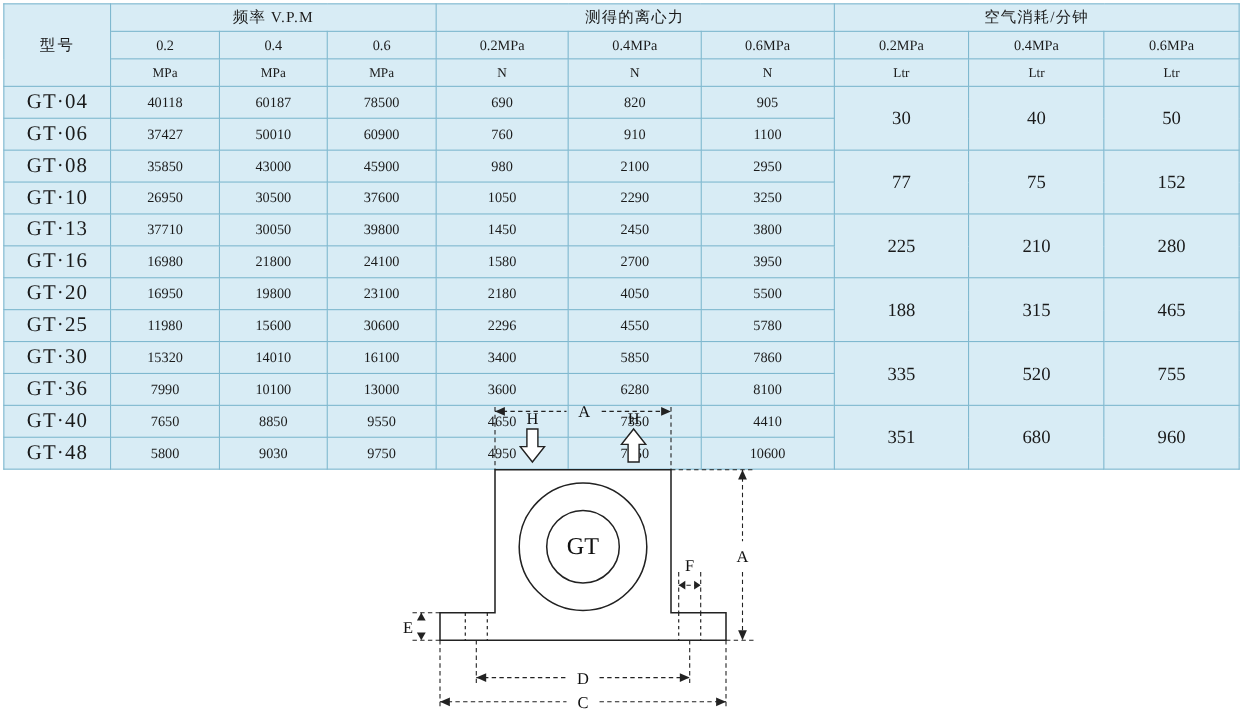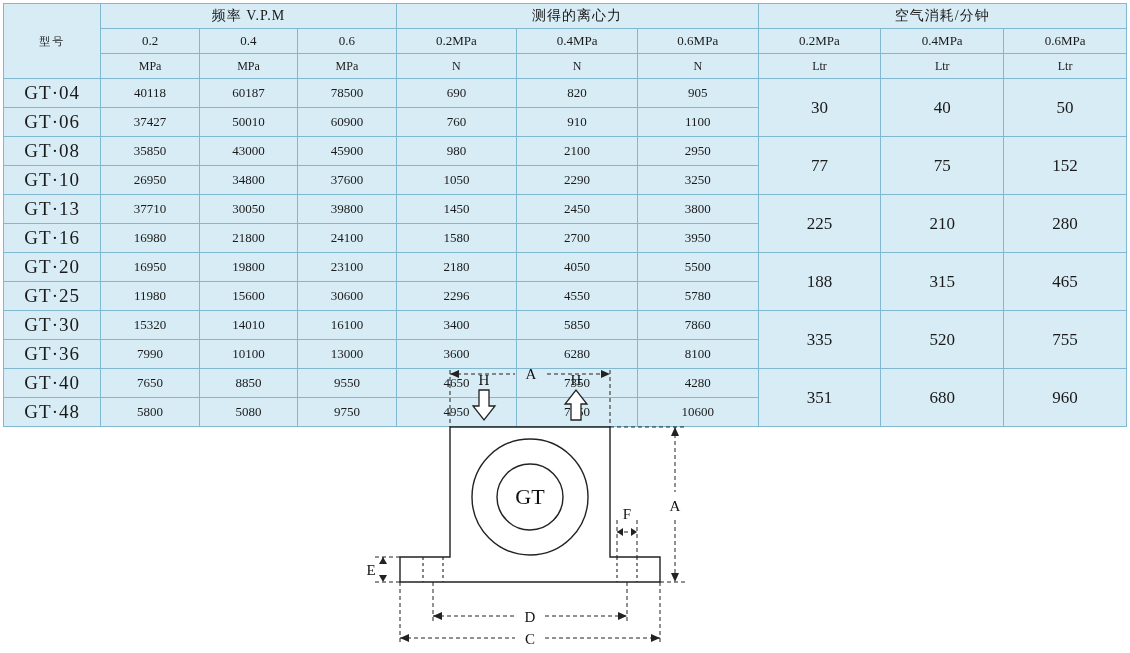--- a/index.html
+++ b/index.html
@@ -39,21 +39,21 @@
   }
   .hdr-sub {
     height: 22px;
     font-size: 13px;
   }
   .hdr-unit {
     height: 22px;
     font-size: 12px;
   }
   .model-head {
-    font-size: 11px;
+    font-size: 14px;
     letter-spacing: 2px;
   }
   td.cell {
     height: 26px;
     font-size: 13px;
   }
   td.model {
     font-size: 19px;
     letter-spacing: 1px;
   }
@@ -155,21 +155,21 @@
         <td class="cell">980</td>
         <td class="cell">2100</td>
         <td class="cell">2950</td>
         <td class="cell air" rowspan="2">77</td>
         <td class="cell air" rowspan="2">75</td>
         <td class="cell air" rowspan="2">152</td>
       </tr>
       <tr>
         <td class="cell model">GT·10</td>
         <td class="cell">26950</td>
-        <td class="cell">34800</td>
+        <td class="cell">30500</td>
         <td class="cell">37600</td>
         <td class="cell">1050</td>
         <td class="cell">2290</td>
         <td class="cell">3250</td>
       </tr>
       <tr>
         <td class="cell model">GT·13</td>
         <td class="cell">37710</td>
         <td class="cell">30050</td>
         <td class="cell">39800</td>
@@ -231,29 +231,29 @@
         <td class="cell">6280</td>
         <td class="cell">8100</td>
       </tr>
       <tr>
         <td class="cell model">GT·40</td>
         <td class="cell">7650</td>
         <td class="cell">8850</td>
         <td class="cell">9550</td>
         <td class="cell">4650</td>
         <td class="cell">7350</td>
-        <td class="cell">4280</td>
+        <td class="cell">4410</td>
         <td class="cell air" rowspan="2">351</td>
         <td class="cell air" rowspan="2">680</td>
         <td class="cell air" rowspan="2">960</td>
       </tr>
       <tr>
         <td class="cell model">GT·48</td>
         <td class="cell">5800</td>
-        <td class="cell">5080</td>
+        <td class="cell">9030</td>
         <td class="cell">9750</td>
         <td class="cell">4950</td>
         <td class="cell">7750</td>
         <td class="cell">10600</td>
       </tr>
     </tbody>
   </table>
 
   <div class="drawing">
     <svg width="420" height="300" viewBox="0 0 420 300">

